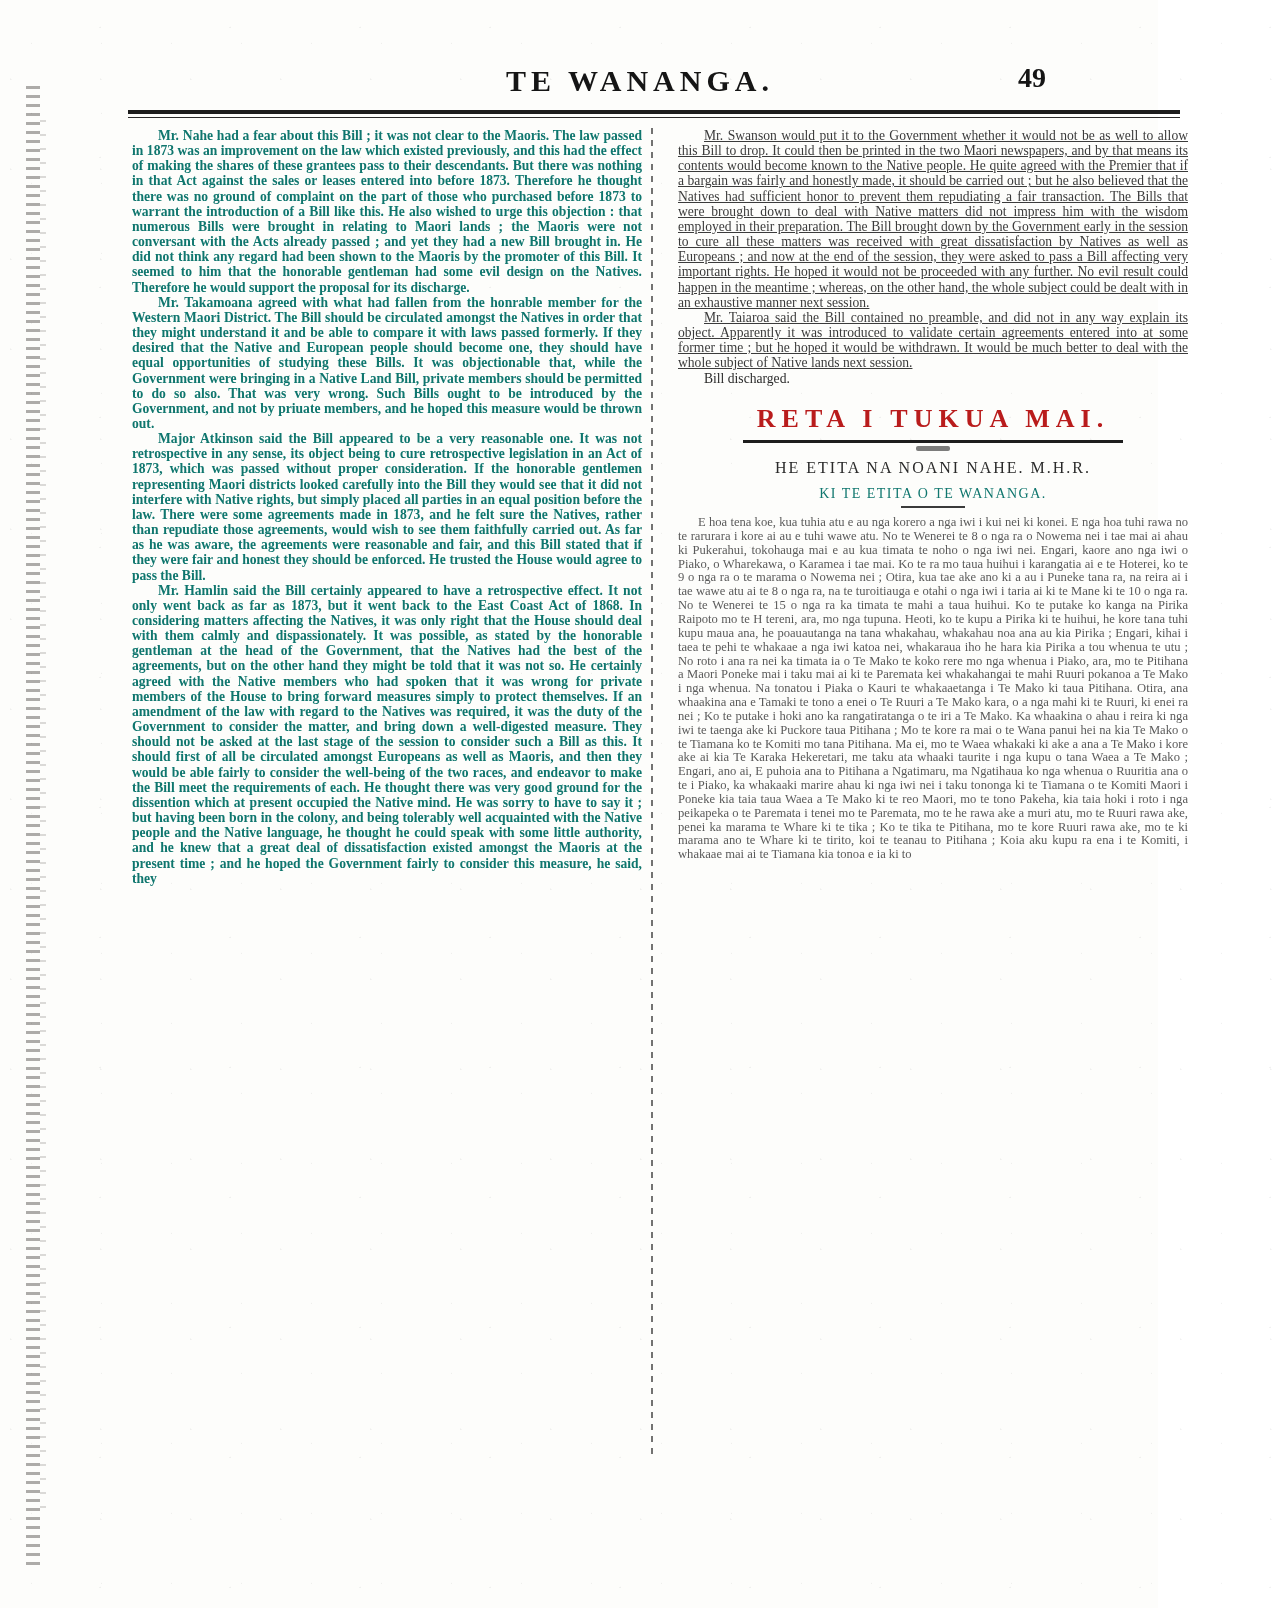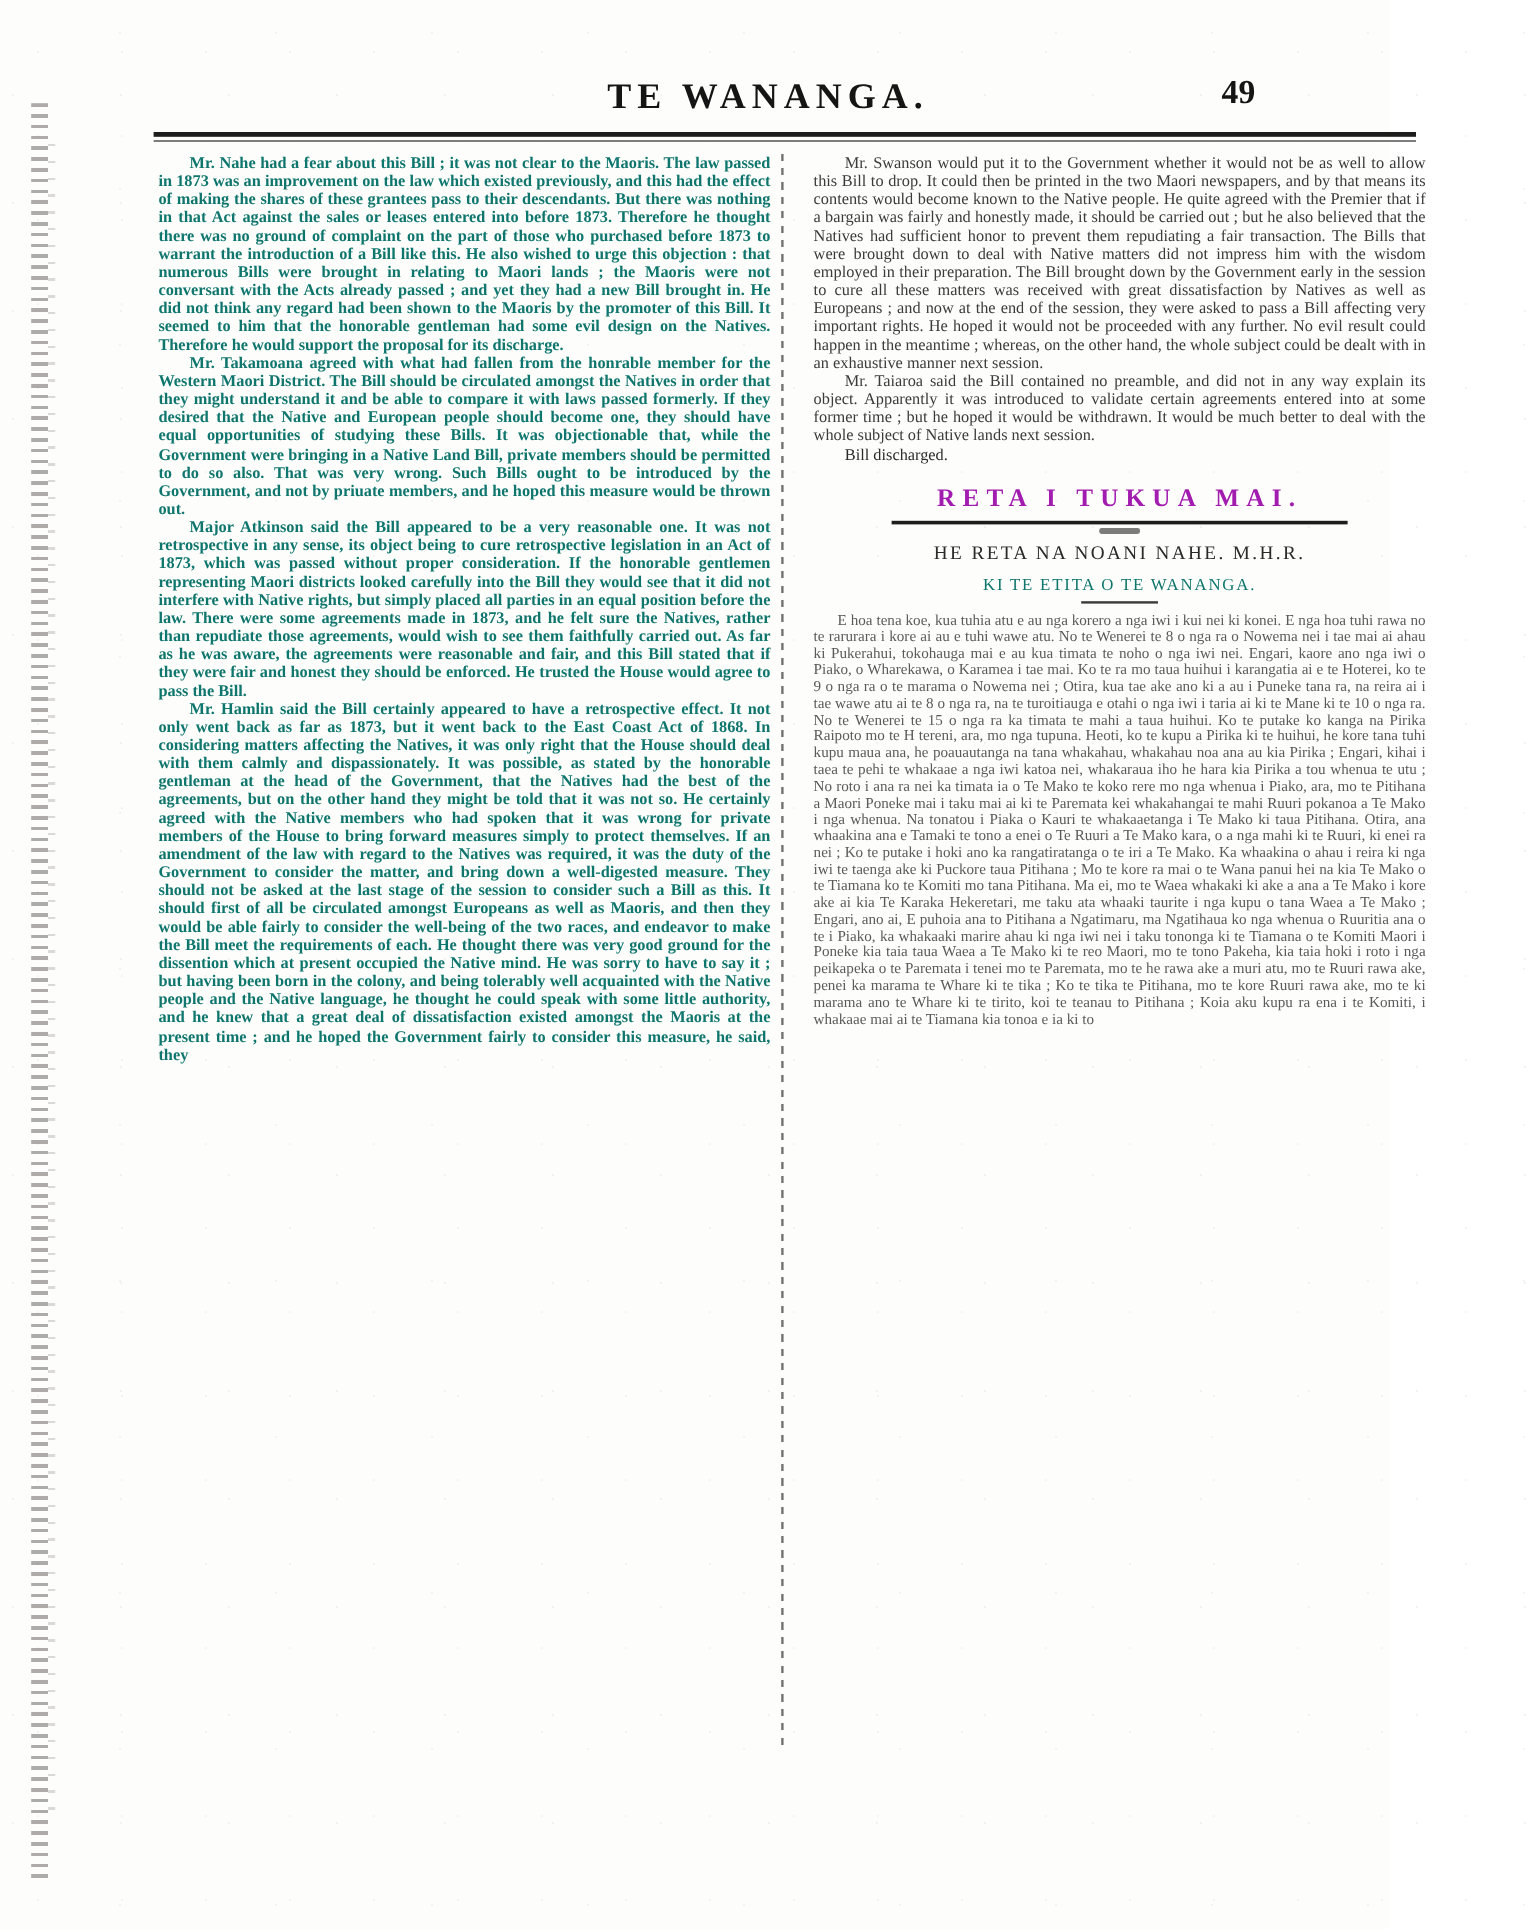--- a/index.html
+++ b/index.html
@@ -112,33 +112,33 @@
       rgba(255,255,255,0) 12px);
   }
 
   p {
     margin: 0 0 0 0;
     text-indent: 26px;
   }
 
   
   .ink-strong { color: #0f766e; font-weight: 700; }
-  .ink-mid    { color: #3b3b3b; }
+  .ink-mid    { color: #3b3b3b; text-decoration: underline; }
   .ink-faint  { color: #6e6e6e; }
 
   
   .sec-head {
     text-align: center;
     margin-top: 18px;
   }
   .sec-head .h1 {
-    font-size: 21px;
+    font-size: 26px;
     letter-spacing: 6px;
     font-weight: 700;
-    color: #a21caf;
+    color: #b91c1c;
     font-family: "Liberation Serif", serif;
   }
   .sec-rule {
     width: 380px;
     height: 3px;
     background: #1d1d1d;
     margin: 7px auto 2px auto;
   }
   .sec-orn {
     width: 34px; height: 5px;
@@ -218,21 +218,21 @@
 
   <div class="col col-right">
     <p class="ink-mid">Mr. Swanson would put it to the Government whether it would not be as well to allow this Bill to drop. It could then be printed in the two Maori newspapers, and by that means its contents would become known to the Native people. He quite agreed with the Premier that if a bargain was fairly and honestly made, it should be carried out ; but he also believed that the Natives had sufficient honor to prevent them repudiating a fair transaction. The Bills that were brought down to deal with Native matters did not impress him with the wisdom employed in their preparation. The Bill brought down by the Government early in the session to cure all these matters was received with great dissatisfaction by Natives as well as Europeans ; and now at the end of the session, they were asked to pass a Bill affecting very important rights. He hoped it would not be proceeded with any further. No evil result could happen in the meantime ; whereas, on the other hand, the whole subject could be dealt with in an exhaustive manner next session.</p>
     <p class="ink-mid">Mr. Taiaroa said the Bill contained no preamble, and did not in any way explain its object. Apparently it was introduced to validate certain agreements entered into at some former time ; but he hoped it would be withdrawn. It would be much better to deal with the whole subject of Native lands next session.</p>
     <p class="bill-discharged">Bill discharged.</p>
 
     <div class="sec-head">
       <div class="h1">RETA I TUKUA MAI.</div>
       <div class="sec-rule"></div>
       <div class="sec-orn"></div>
-      <div class="h2">HE RETA NA NOANI NAHE. M.H.R.</div>
+      <div class="h2">HE ETITA NA NOANI NAHE. M.H.R.</div>
       <div class="h3">KI TE ETITA O TE WANANGA.</div>
       <div class="sec-shortrule"></div>
     </div>
 
     <div class="maori-body">
       <p>E hoa tena koe, kua tuhia atu e au nga korero a nga iwi i kui nei ki konei. E nga hoa tuhi rawa no te rarurara i kore ai au e tuhi wawe atu. No te Wenerei te 8 o nga ra o Nowema nei i tae mai ai ahau ki Pukerahui, tokohauga mai e au kua timata te noho o nga iwi nei. Engari, kaore ano nga iwi o Piako, o Wharekawa, o Karamea i tae mai. Ko te ra mo taua huihui i karangatia ai e te Hoterei, ko te 9 o nga ra o te marama o Nowema nei ; Otira, kua tae ake ano ki a au i Puneke tana ra, na reira ai i tae wawe atu ai te 8 o nga ra, na te turoitiauga e otahi o nga iwi i taria ai ki te Mane ki te 10 o nga ra. No te Wenerei te 15 o nga ra ka timata te mahi a taua huihui. Ko te putake ko kanga na Pirika Raipoto mo te H tereni, ara, mo nga tupuna. Heoti, ko te kupu a Pirika ki te huihui, he kore tana tuhi kupu maua ana, he poauautanga na tana whakahau, whakahau noa ana au kia Pirika ; Engari, kihai i taea te pehi te whakaae a nga iwi katoa nei, whakaraua iho he hara kia Pirika a tou whenua te utu ; No roto i ana ra nei ka timata ia o Te Mako te koko rere mo nga whenua i Piako, ara, mo te Pitihana a Maori Poneke mai i taku mai ai ki te Paremata kei whakahangai te mahi Ruuri pokanoa a Te Mako i nga whenua. Na tonatou i Piaka o Kauri te whakaaetanga i Te Mako ki taua Pitihana. Otira, ana whaakina ana e Tamaki te tono a enei o Te Ruuri a Te Mako kara, o a nga mahi ki te Ruuri, ki enei ra nei ; Ko te putake i hoki ano ka rangatiratanga o te iri a Te Mako. Ka whaakina o ahau i reira ki nga iwi te taenga ake ki Puckore taua Pitihana ; Mo te kore ra mai o te Wana panui hei na kia Te Mako o te Tiamana ko te Komiti mo tana Pitihana. Ma ei, mo te Waea whakaki ki ake a ana a Te Mako i kore ake ai kia Te Karaka Hekeretari, me taku ata whaaki taurite i nga kupu o tana Waea a Te Mako ; Engari, ano ai, E puhoia ana to Pitihana a Ngatimaru, ma Ngatihaua ko nga whenua o Ruuritia ana o te i Piako, ka whakaaki marire ahau ki nga iwi nei i taku tononga ki te Tiamana o te Komiti Maori i Poneke kia taia taua Waea a Te Mako ki te reo Maori, mo te tono Pakeha, kia taia hoki i roto i nga peikapeka o te Paremata i tenei mo te Paremata, mo te he rawa ake a muri atu, mo te Ruuri rawa ake, penei ka marama te Whare ki te tika ; Ko te tika te Pitihana, mo te kore Ruuri rawa ake, mo te ki marama ano te Whare ki te tirito, koi te teanau to Pitihana ; Koia aku kupu ra ena i te Komiti, i whakaae mai ai te Tiamana kia tonoa e ia ki to</p>
     </div>
   </div>
 
   <div class="speckle"></div>

